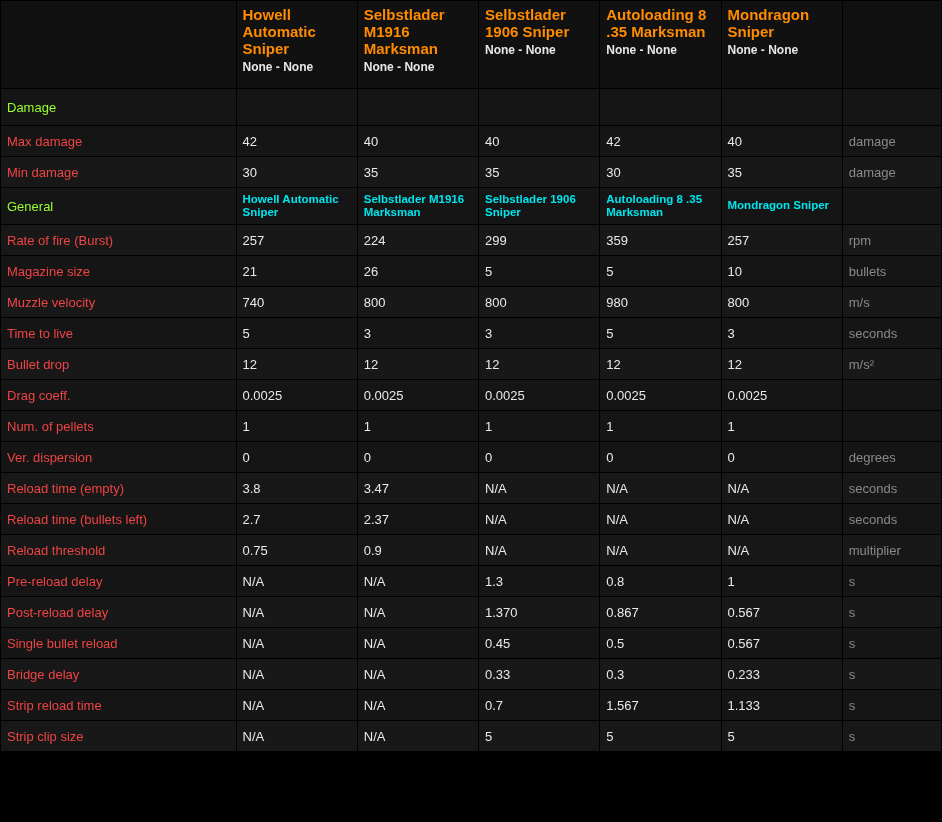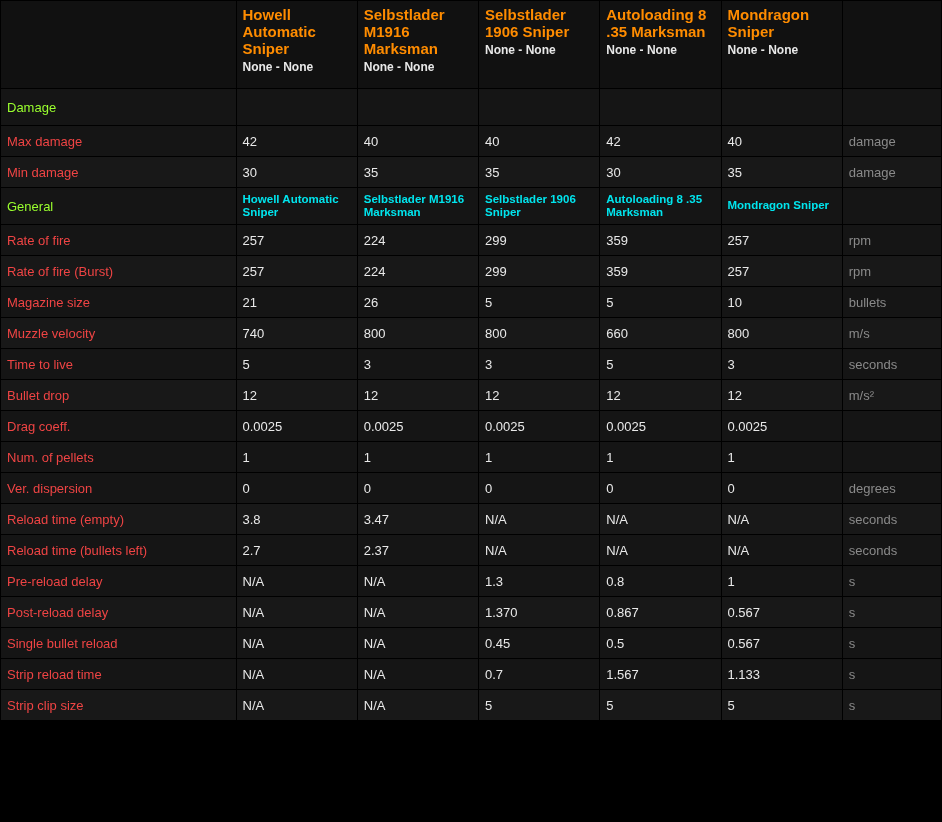--- a/index.html
+++ b/index.html
@@ -199,29 +199,20 @@
           <span class="subname">Selbstlader 1906 Sniper</span>
         </td>
         <td>
           <span class="subname">Autoloading 8 .35 Marksman</span>
         </td>
         <td>
           <span class="subname">Mondragon Sniper</span>
         </td>
         <td></td>
       </tr>
-      <tr class="data-row">
-        <td class="rowlabel">Rate of fire</td>
-        <td class="val v-orange">257</td>
-        <td class="val v-red">224</td>
-        <td class="val v-ylgreen">299</td>
-        <td class="val v-green">359</td>
-        <td class="val v-orange">257</td>
-        <td class="unit">rpm</td>
-      </tr>
       <tr class="data-row alt">
         <td class="rowlabel">Rate of fire (Burst)</td>
         <td class="val v-orange">257</td>
         <td class="val v-red">224</td>
         <td class="val v-ylgreen">299</td>
         <td class="val v-green">359</td>
         <td class="val v-orange">257</td>
         <td class="unit">rpm</td>
       </tr>
       <tr class="data-row">
@@ -231,21 +222,21 @@
         <td class="val v-red">5</td>
         <td class="val v-red">5</td>
         <td class="val v-yellow">10</td>
         <td class="unit">bullets</td>
       </tr>
       <tr class="data-row alt">
         <td class="rowlabel">Muzzle velocity</td>
         <td class="val v-orange">740</td>
         <td class="val v-yellow">800</td>
         <td class="val v-yellow">800</td>
-        <td class="val v-red">660</td>
+        <td class="val v-red">980</td>
         <td class="val v-yellow">800</td>
         <td class="unit">m/s</td>
       </tr>
       <tr class="data-row">
         <td class="rowlabel">Time to live</td>
         <td class="val v-ylgreen">5</td>
         <td class="val v-red">3</td>
         <td class="val v-red">3</td>
         <td class="val v-ylgreen">5</td>
         <td class="val v-red">3</td>
@@ -298,20 +289,29 @@
       </tr>
       <tr class="data-row">
         <td class="rowlabel">Reload time (bullets left)</td>
         <td class="val v-ylgreen">2.7</td>
         <td class="val v-green">2.37</td>
         <td class="val v-na">N/A</td>
         <td class="val v-na">N/A</td>
         <td class="val v-na">N/A</td>
         <td class="unit">seconds</td>
       </tr>
+      <tr class="data-row alt">
+        <td class="rowlabel">Reload threshold</td>
+        <td class="val v-green">0.75</td>
+        <td class="val v-ylgreen">0.9</td>
+        <td class="val v-na">N/A</td>
+        <td class="val v-na">N/A</td>
+        <td class="val v-na">N/A</td>
+        <td class="unit">multiplier</td>
+      </tr>
       <tr class="data-row">
         <td class="rowlabel">Pre-reload delay</td>
         <td class="val v-na">N/A</td>
         <td class="val v-na">N/A</td>
         <td class="val v-yellow">1.3</td>
         <td class="val v-green">0.8</td>
         <td class="val v-ylgreen">1</td>
         <td class="unit">s</td>
       </tr>
       <tr class="data-row alt">
@@ -325,20 +325,29 @@
       </tr>
       <tr class="data-row">
         <td class="rowlabel">Single bullet reload</td>
         <td class="val v-na">N/A</td>
         <td class="val v-na">N/A</td>
         <td class="val v-green">0.45</td>
         <td class="val v-ylgreen">0.5</td>
         <td class="val v-yellow">0.567</td>
         <td class="unit">s</td>
       </tr>
+      <tr class="data-row alt">
+        <td class="rowlabel">Bridge delay</td>
+        <td class="val v-na">N/A</td>
+        <td class="val v-na">N/A</td>
+        <td class="val v-yellow">0.33</td>
+        <td class="val v-ylgreen">0.3</td>
+        <td class="val v-green">0.233</td>
+        <td class="unit">s</td>
+      </tr>
       <tr class="data-row">
         <td class="rowlabel">Strip reload time</td>
         <td class="val v-na">N/A</td>
         <td class="val v-na">N/A</td>
         <td class="val v-green">0.7</td>
         <td class="val v-yellow">1.567</td>
         <td class="val v-ylgreen">1.133</td>
         <td class="unit">s</td>
       </tr>
       <tr class="data-row alt">

